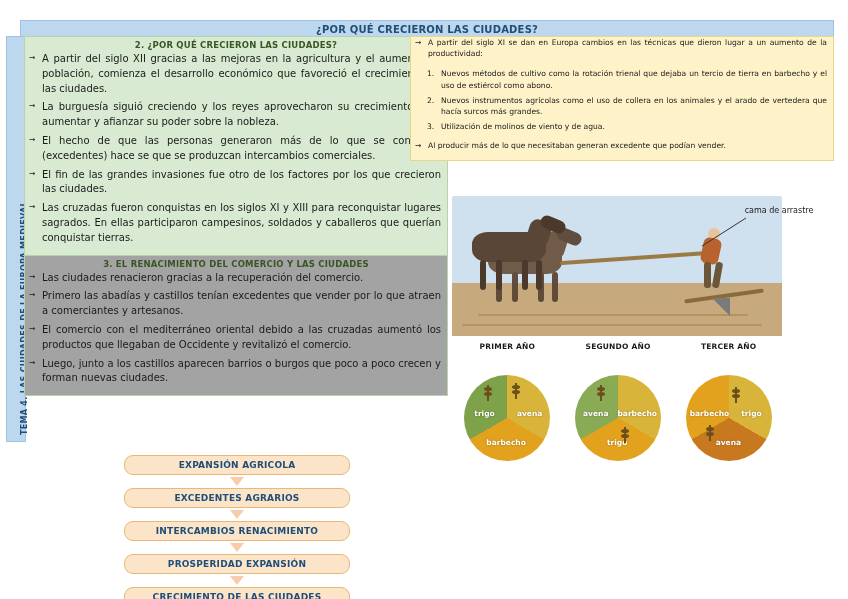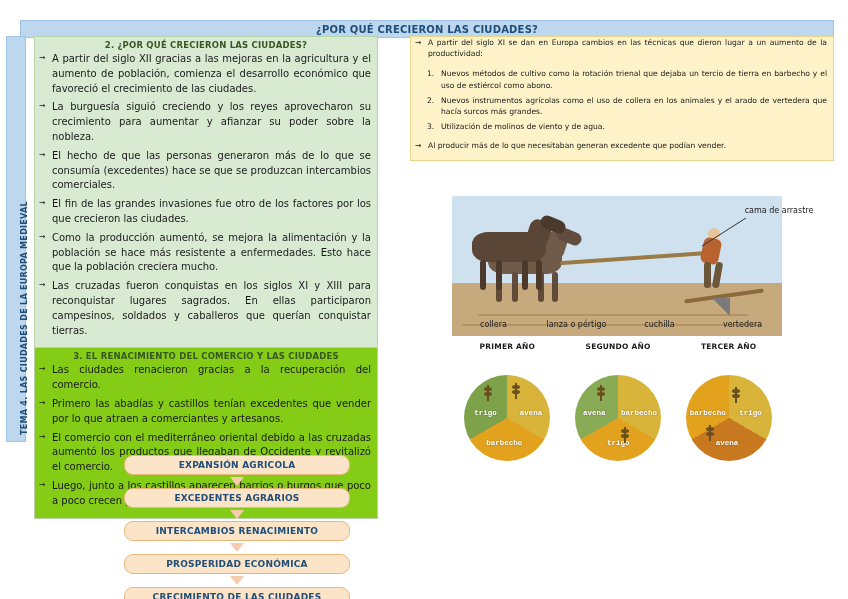--- a/index.html
+++ b/index.html
@@ -32,21 +32,21 @@
     transform:rotate(-90deg);
     transform-origin:left top;
     position:absolute;left:13px;top:398px;
     white-space:nowrap;
     font-size:8px;font-weight:bold;color:#1f4e79;
     letter-spacing:.3px;
   }
 
   
   .col-left{
-    position:absolute;left:34px;top:36px;width:344px;
+    position:absolute;left:24px;top:36px;width:424px;
   }
   .box-green{
     background:#d9ead3;border:1px solid #b7d3a8;
   }
   .box-title{
     text-align:center;font-size:8.5px;font-weight:bold;color:#375623;
     padding:3px 2px 2px 2px;letter-spacing:.2px;
   }
   ul.dashed{
     list-style:none;margin:0;padding:0 6px 5px 4px;
@@ -57,21 +57,21 @@
     margin:0 0 4px 0;
     font-size:10px;line-height:1.48;
     color:#1a1a1a;
     text-align:justify;
   }
   ul.dashed li:before{
     content:"\2192";
     position:absolute;left:0;top:0;color:#1a1a1a;font-size:7.6px;
   }
   .box-green2{
-    background:#84cc16;border:1px solid #b7d3a8;border-top:none;
+    background:#a3a3a3;border:1px solid #b7d3a8;border-top:none;
   }
 
   
   .box-yellow{
     position:absolute;left:410px;top:36px;width:422px;
     background:#fdf2c8;border:1px solid #e8d68a;
   }
   .box-yellow .box-title{color:#7f6000;}
   .box-yellow ul.dashed li{font-size:7.6px;}
   ol.numbered{
@@ -176,21 +176,21 @@
   
   .rot-wrap{position:absolute;left:452px;top:342px;width:332px;}
   .rot-heads{display:flex;}
   .rot-heads .h{
     flex:1;text-align:center;font-size:7.5px;font-weight:bold;color:#1a1a1a;
     letter-spacing:.2px;
   }
   .pies{display:flex;justify-content:space-between;margin-top:24px;}
   .pie-cell{flex:1;display:flex;justify-content:center;}
   .pie{
-    width:86px;height:86px;border-radius:50%;position:relative;font-family:Liberation Mono, monospace;
+    width:86px;height:86px;border-radius:50%;position:relative;
   }
   .pie .slice-label{
     position:absolute;font-size:7.5px;color:#ffffff;font-weight:bold;
     text-shadow:0 0 2px rgba(0,0,0,.35);
     white-space:nowrap;
   }
   .wheat{
     position:absolute;width:12px;height:16px;
   }
   .wheat i{
@@ -217,21 +217,20 @@
 
   <div class="col-left">
 
     <div class="box-green">
       <div class="box-title">2.   ¿POR QUÉ CRECIERON LAS CIUDADES?</div>
       <ul class="dashed">
         <li>A partir del siglo XII gracias a las mejoras en la agricultura y el aumento de población, comienza el desarrollo económico que favoreció el crecimiento de las ciudades.</li>
         <li>La burguesía siguió creciendo y los reyes aprovecharon su crecimiento para aumentar y afianzar su poder sobre la nobleza.</li>
         <li>El hecho de que las personas generaron más de lo que se consumía (excedentes) hace se que se produzcan intercambios comerciales.</li>
         <li>El fin de las grandes invasiones fue otro de los factores por los que crecieron las ciudades.</li>
-        <li>Como la producción aumentó, se mejora la alimentación y la población se hace más resistente a enfermedades. Esto hace que la población creciera mucho.</li>
         <li>Las cruzadas fueron conquistas en los siglos XI y XIII para reconquistar lugares sagrados. En ellas participaron campesinos, soldados y caballeros que querían conquistar tierras.</li>
       </ul>
     </div>
 
     <div class="box-green2">
       <div class="box-title">3. EL RENACIMIENTO DEL COMERCIO Y LAS CIUDADES</div>
       <ul class="dashed">
         <li>Las ciudades renacieron gracias a la recuperación del comercio.</li>
         <li>Primero las abadías y castillos tenían excedentes que vender por lo que atraen a comerciantes y artesanos.</li>
         <li>El comercio con el mediterráneo oriental debido a las cruzadas aumentó los productos que llegaban de Occidente y revitalizó el comercio.</li>
@@ -292,26 +291,20 @@
       <div class="beam"></div>
       <div class="blade"></div>
     </div>
   </div>
 
   <div class="small-caption" style="left:742px;top:198px;width:74px;margin-top:8px;">cama de arrastre</div>
   <svg style="position:absolute;left:700px;top:212px;width:50px;height:40px;">
     <line x1="46" y1="6" x2="2" y2="34" stroke="#333" stroke-width="1"></line>
   </svg>
 
-  <div class="lbl-row">
-    <div class="cell">collera</div>
-    <div class="cell">lanza o pértigo</div>
-    <div class="cell">cuchilla</div>
-    <div class="cell">vertedera</div>
-  </div>
 
   <div class="rot-wrap">
     <div class="rot-heads">
       <div class="h">PRIMER AÑO</div>
       <div class="h">SEGUNDO AÑO</div>
       <div class="h">TERCER AÑO</div>
     </div>
 
     <div class="pies">
 
@@ -371,18 +364,18 @@
     </div>
   </div>
 
   <div class="flow">
     <div class="flow-item">EXPANSIÓN AGRICOLA</div>
     <div class="arrow-down"></div>
     <div class="flow-item">EXCEDENTES AGRARIOS</div>
     <div class="arrow-down"></div>
     <div class="flow-item">INTERCAMBIOS RENACIMIENTO</div>
     <div class="arrow-down"></div>
-    <div class="flow-item">PROSPERIDAD ECONÓMICA</div>
+    <div class="flow-item">PROSPERIDAD EXPANSIÓN</div>
     <div class="arrow-down"></div>
     <div class="flow-item">CRECIMIENTO DE LAS CIUDADES</div>
   </div>
 
 </div>
 
 </body></html>

